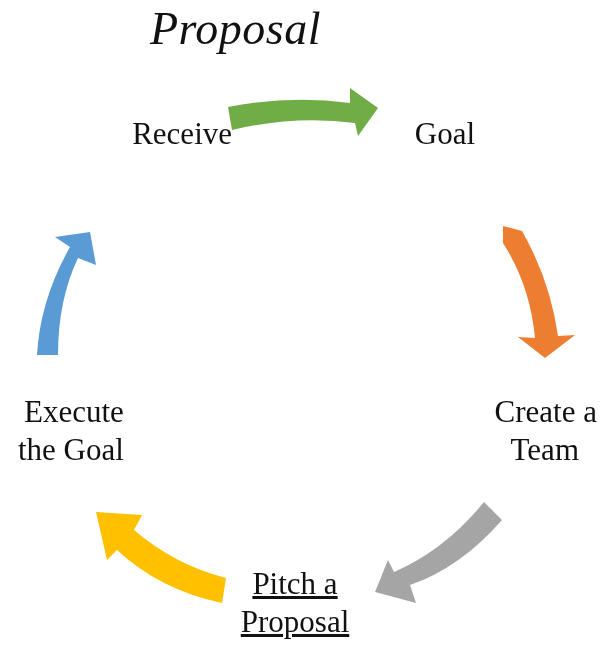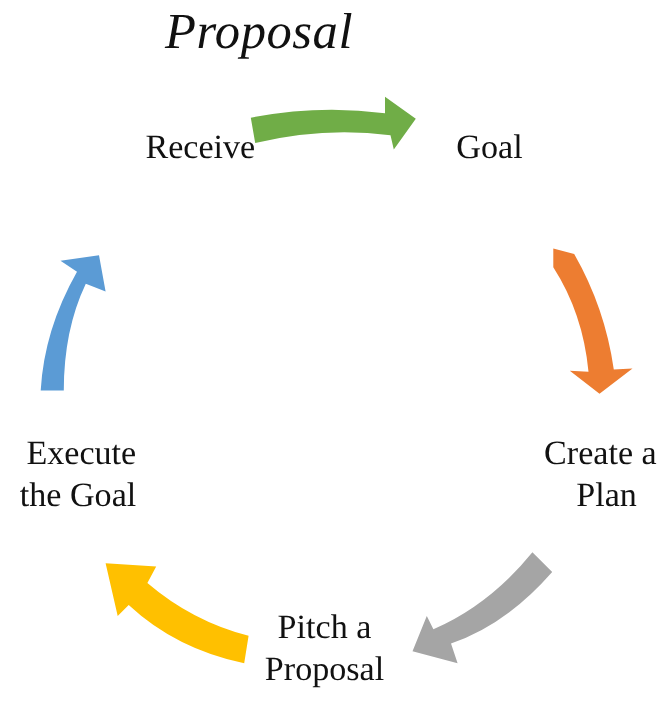--- a/index.html
+++ b/index.html
@@ -4,38 +4,38 @@
 <style>
   html, body { margin: 0; padding: 0; background: #ffffff; }
   body { width: 600px; height: 646px; position: relative; overflow: hidden;
          font-family: "Liberation Serif", "DejaVu Serif", serif; color: #111; }
   .title { position: absolute; left: 150px; top: 2px; font-size: 46px; font-style: italic;
            line-height: 54px; letter-spacing: 0.5px; }
   .label { position: absolute; font-size: 31px; line-height: 38px; text-align: center; white-space: nowrap; }
   #lbl-receive { left: 82px; top: 115px; width: 150px; text-align: right; }
   #lbl-goal { left: 370px; top: 115px; width: 150px; }
   #lbl-team { left: 462px; top: 393px; width: 135px; text-align: right; }
-  #lbl-pitch { left: 225px; top: 551px; width: 140px; }
+  #lbl-pitch { left: 225px; top: 565px; width: 140px; text-decoration: underline; }
   #lbl-exec { left: 2px; top: 393px; width: 140px; text-align: left; margin-left: 16px; }
   svg#arrows { position: absolute; left: 0; top: 0; }
 </style>
 </head>
 <body>
 
 <div class="title">Proposal</div>
 
 <div class="label" id="lbl-receive">
   <div>Receive</div>
 </div>
 <div class="label" id="lbl-goal">
   <div>Goal</div>
 </div>
 <div class="label" id="lbl-team">
   <div>Create a</div>
-  <div style="padding-right:18px">Plan</div>
+  <div style="padding-right:18px">Team</div>
 </div>
 <div class="label" id="lbl-pitch">
   <div>Pitch a</div>
   <div>Proposal</div>
 </div>
 <div class="label" id="lbl-exec">
   <div style="padding-left:6px">Execute</div>
   <div>the Goal</div>
 </div>
 

